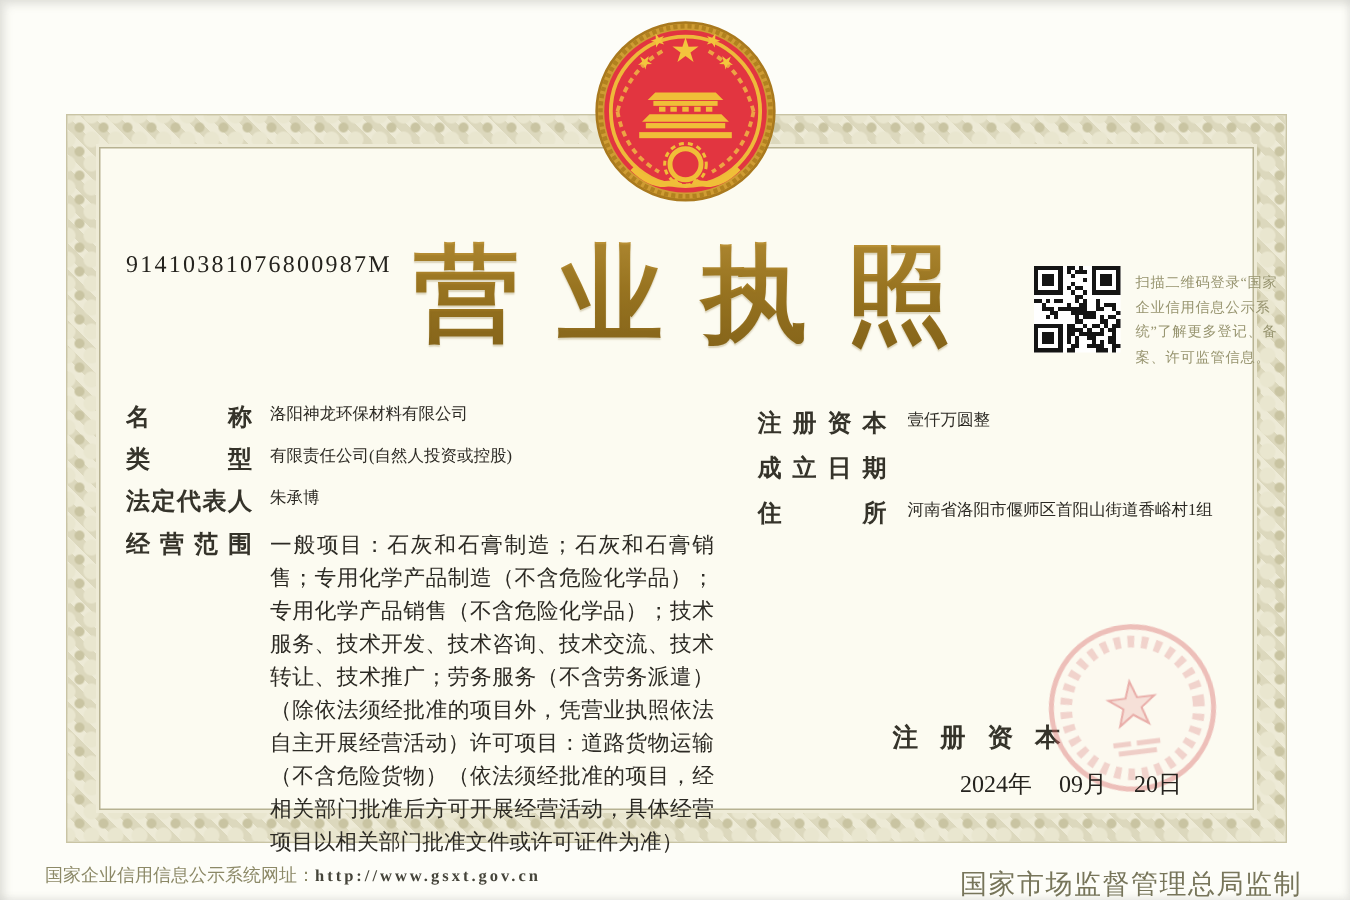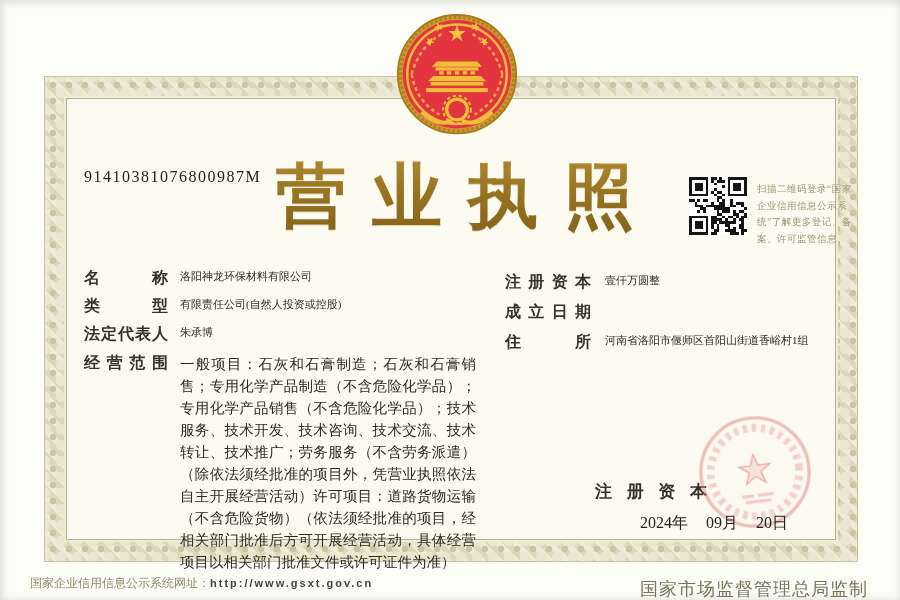--- a/index.html
+++ b/index.html
@@ -49,21 +49,21 @@
   .reg-label{position:absolute;left:595px;top:480px;width:112px;z-index:4;
        font-size:17px;font-weight:bold;color:#35332a;text-align:justify;text-align-last:justify;height:1.2em;overflow:hidden;}
   .issue-date{position:absolute;left:640px;top:513px;width:210px;z-index:6;font-size:16px;color:#25231e;}
   .issue-date span{margin-right:14px;}
   .issue-date span:last-child{margin-right:0;}
   
   .seal{position:absolute;left:696px;top:413px;width:118px;height:118px;z-index:5;
        transform:rotate(-7deg);filter:blur(.5px);opacity:.75;}
   
   .footer-left{position:absolute;left:30px;top:575px;font-size:12px;color:#8c8967;z-index:4;}
-  .footer-left .url{font-family:Liberation Sans, sans-serif;
+  .footer-left .url{font-family:Liberation Serif, serif;
        font-size:11px;font-weight:bold;color:#45443a;letter-spacing:2px;}
   .footer-right{position:absolute;right:32px;top:577px;font-size:18px;color:#77755a;letter-spacing:1px;z-index:4;margin-left:32px;}
 </style>
 </head>
 <body>
 
 <div class="paper">
 
   <div class="frame">
     <div class="frame-inner"></div>

